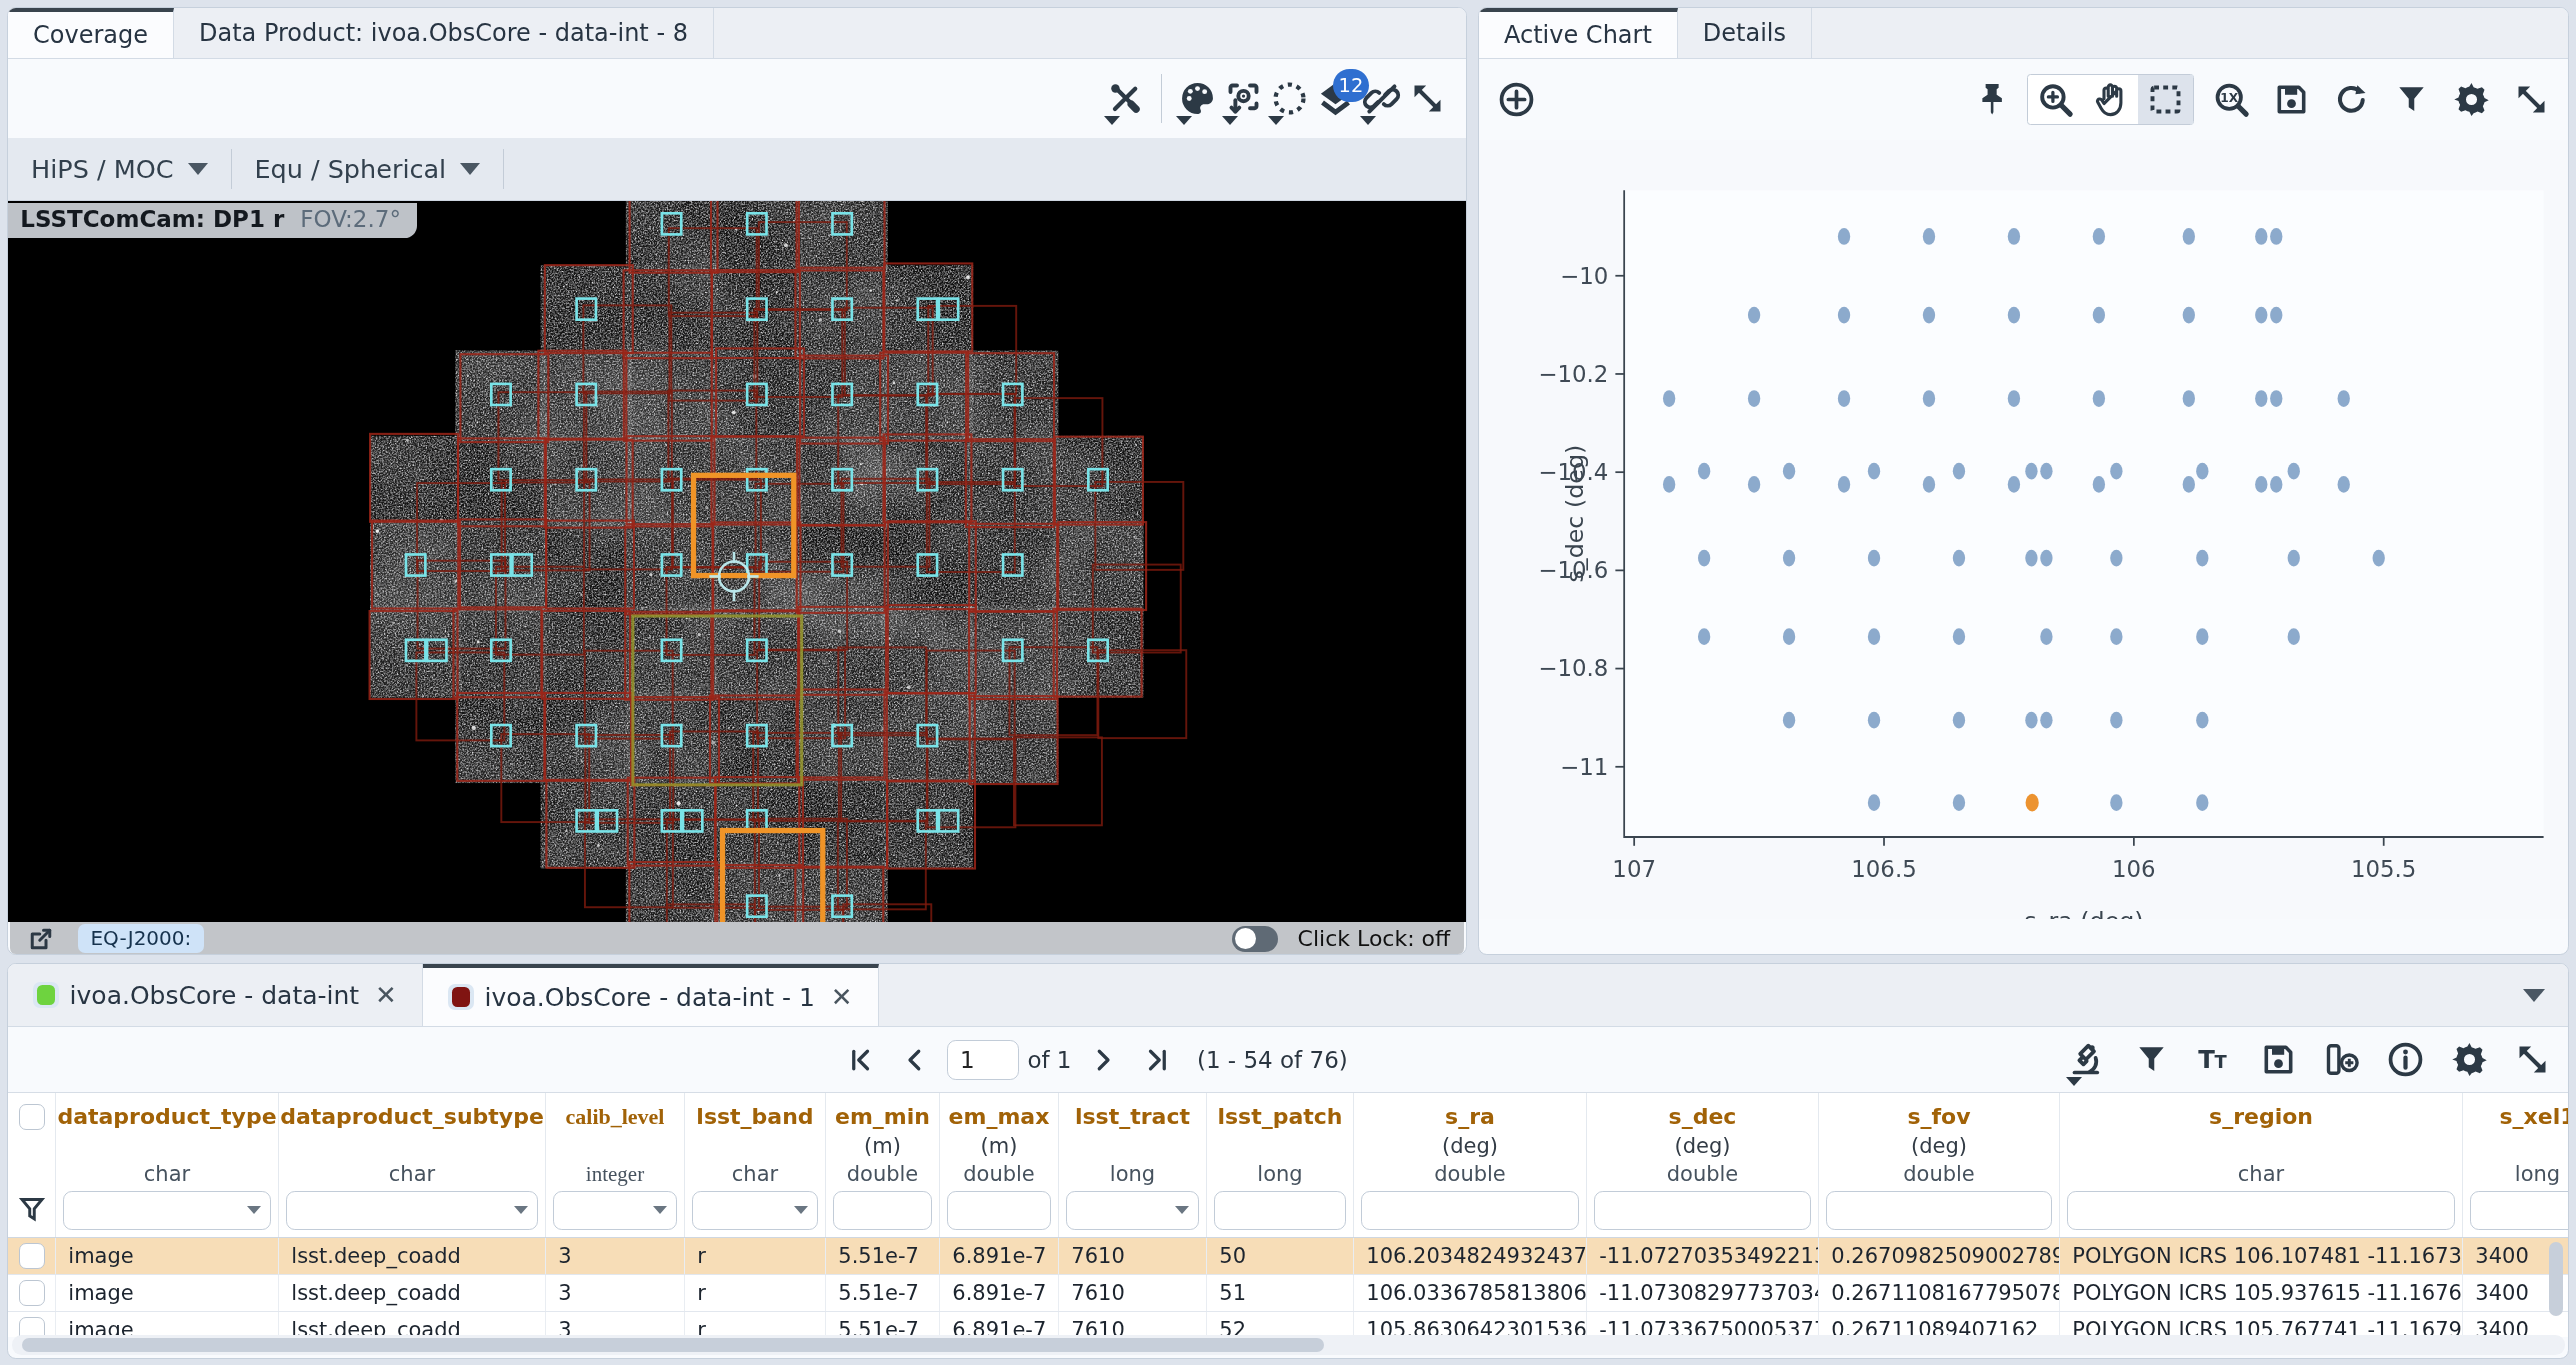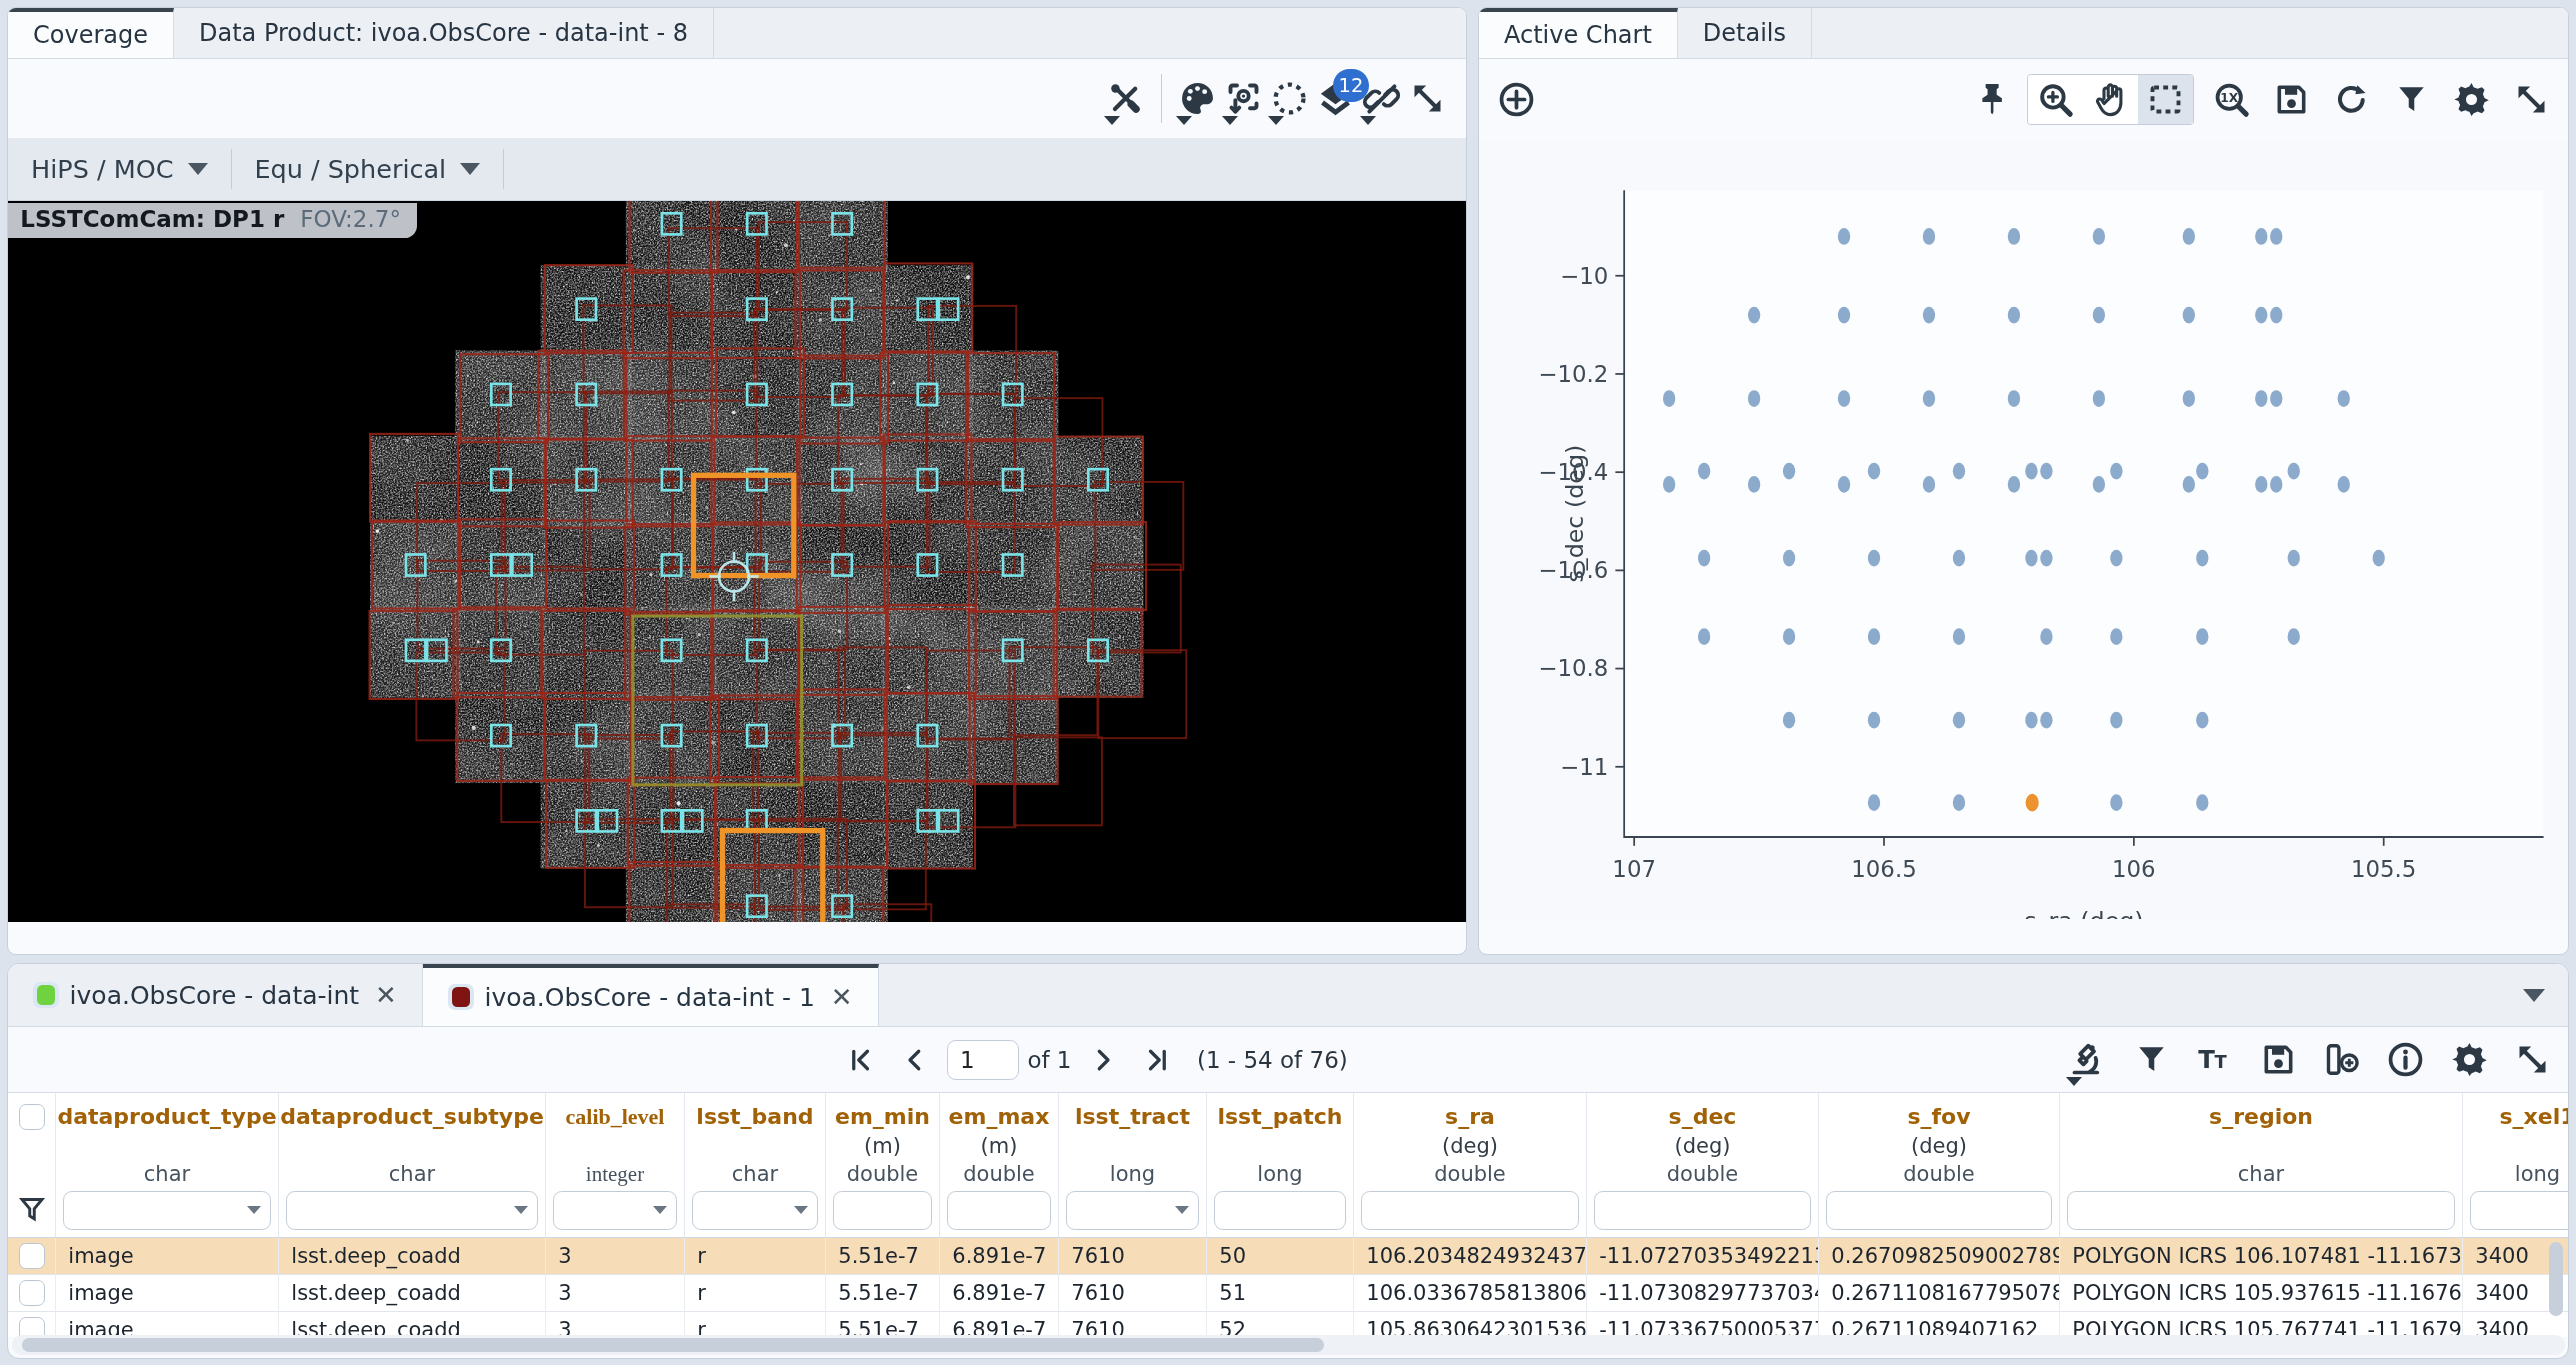--- a/index.html
+++ b/index.html
@@ -1,21 +1,21 @@
 <!DOCTYPE html>
 <html style="font-size:14px"><head>
 <meta charset="utf-8">
 <style>
   * { margin:0; padding:0; box-sizing:border-box; }
   html,body { width:2576px; height:1365px; overflow:hidden; }
   body { background:#dde3ec; font-family:"DejaVu Sans","Liberation Sans",sans-serif; color:#222; }
   .panel { position:absolute; background:#f8fafd; border:0.9px solid #c6d0dc; border-radius:8.8px; overflow:hidden; }
   #coverage-panel { left:7px; top:7px; width:1460px; height:948px; }
   #chart-panel { left:1478px; top:7px; width:1091px; height:948px; }
-  #table-panel { left:7px; top:963px; width:2562px; height:396px;border-radius:12px; }
+  #table-panel { left:7px; top:963px; width:2562px; height:396px; }
 
   
   .tabstrip { display:flex; align-items:stretch; background:#eceff4; border-bottom:0.9px solid #d3dbe5; height:51px; }
   .tab { display:flex; align-items:center; gap:10.6px; padding:0 25px; font-size:24px; color:#273442;
          border-right:0.9px solid #d3dbe5; cursor:default; position:relative; }
   .tab.active { background:#fbfcfe; border-top:4.4px solid #39444e; border-right:0.9px solid #d3dbe5; }
   .tab .close { font-size:26px; color:#49555f; margin-left:5.3px; }
   .dot { width:26px; height:26px; border-radius:7px; background:#dbe7f3; display:flex; align-items:center; justify-content:center; }
   .dot i { display:block; width:17.6px; height:19.4px; border-radius:5.3px; }
 
@@ -550,20 +550,35 @@
           <line x1="825" y1="442" x2="825" y2="455"></line>
           <line x1="797" y1="427" x2="810" y2="427"></line>
           <line x1="840" y1="427" x2="853" y2="427"></line>
         </g>
       </svg>
     <div id="cov-overlay-label">
       <span class="survey">LSSTComCam: DP1 r</span>
       <span class="fov">FOV:2.7°</span>
     </div>
   </div>
+  <div id="cov-statusbar">
+    <span class="icon-btn" style="width:35px;height:30px">
+      <svg viewBox="0 0 24 24" fill="none" stroke="currentColor" stroke-width="2.4" stroke-linecap="round" stroke-linejoin="round" style="width:30px;height:30px">
+        <path d="M14 5h5v5"></path>
+          <path d="M19 5l-8 8"></path>
+          <path d="M16 13v6H5V8h6"></path>
+      </svg>
+    </span>
+    <span class="coord-pill">EQ-J2000:</span>
+    <span class="spacer"></span>
+    <span class="toggle">
+        <span class="knob"></span>
+      </span>
+    <span>Click Lock: off</span>
+  </div>
 </section>
 
 <section class="panel" id="chart-panel">
   <div class="tabstrip">
     <div class="tab active">
       <span>Active Chart</span>
     </div>
     <div class="tab">
       <span>Details</span>
     </div>

